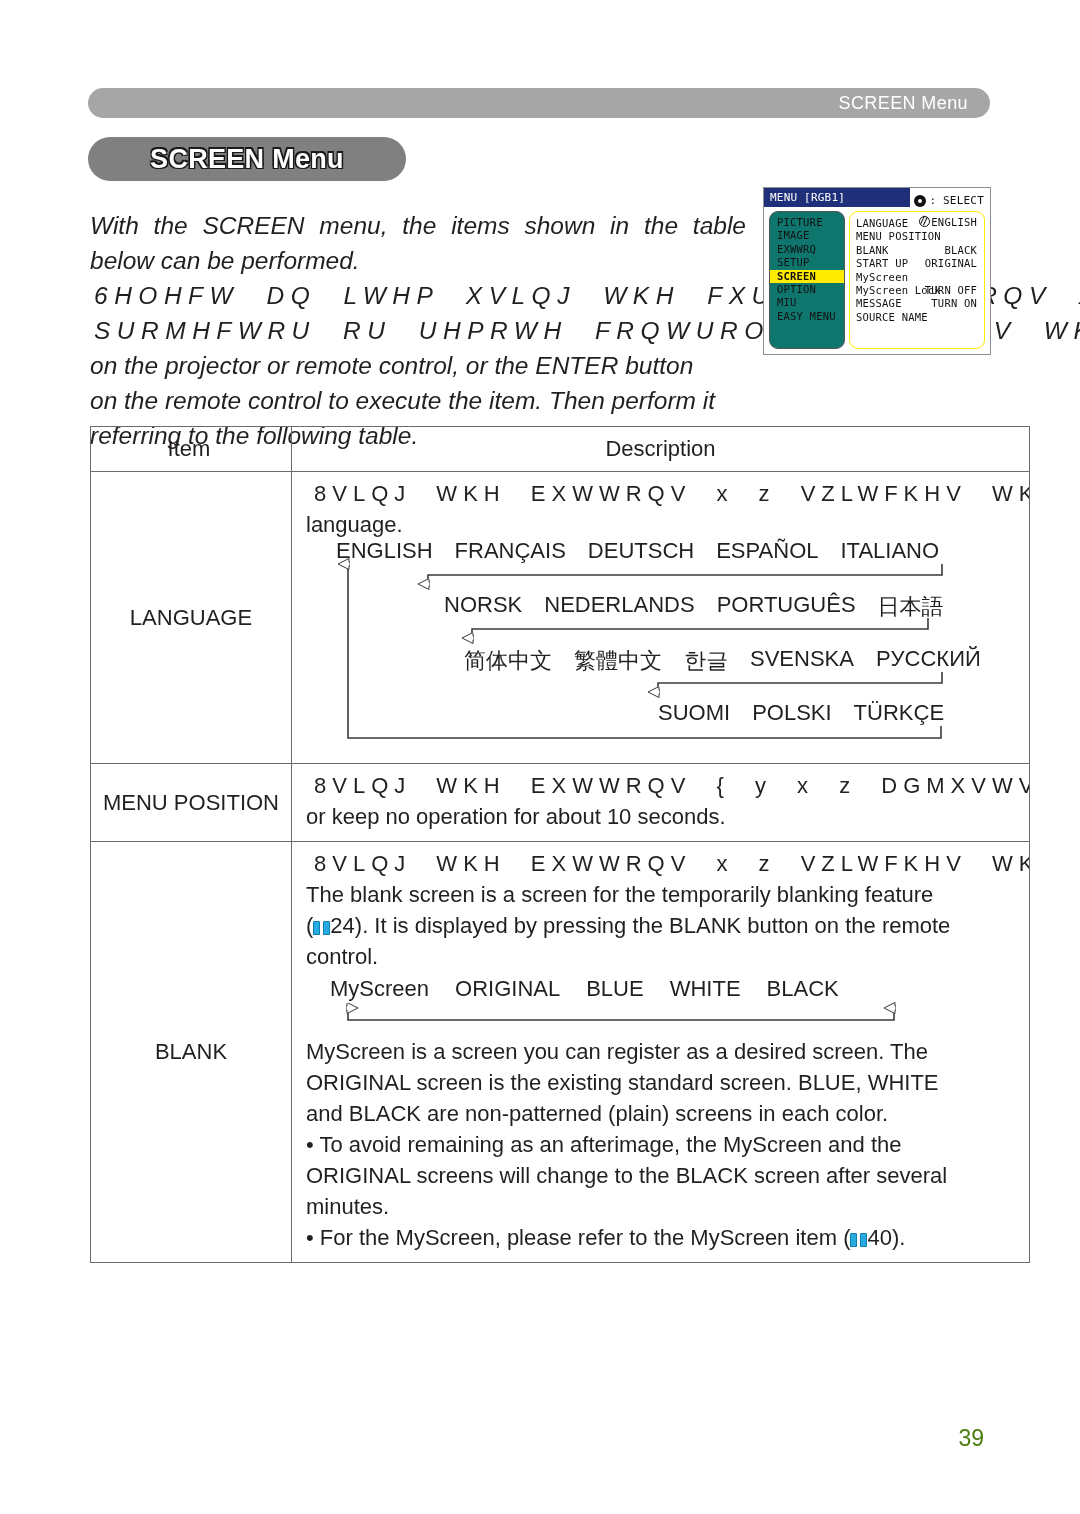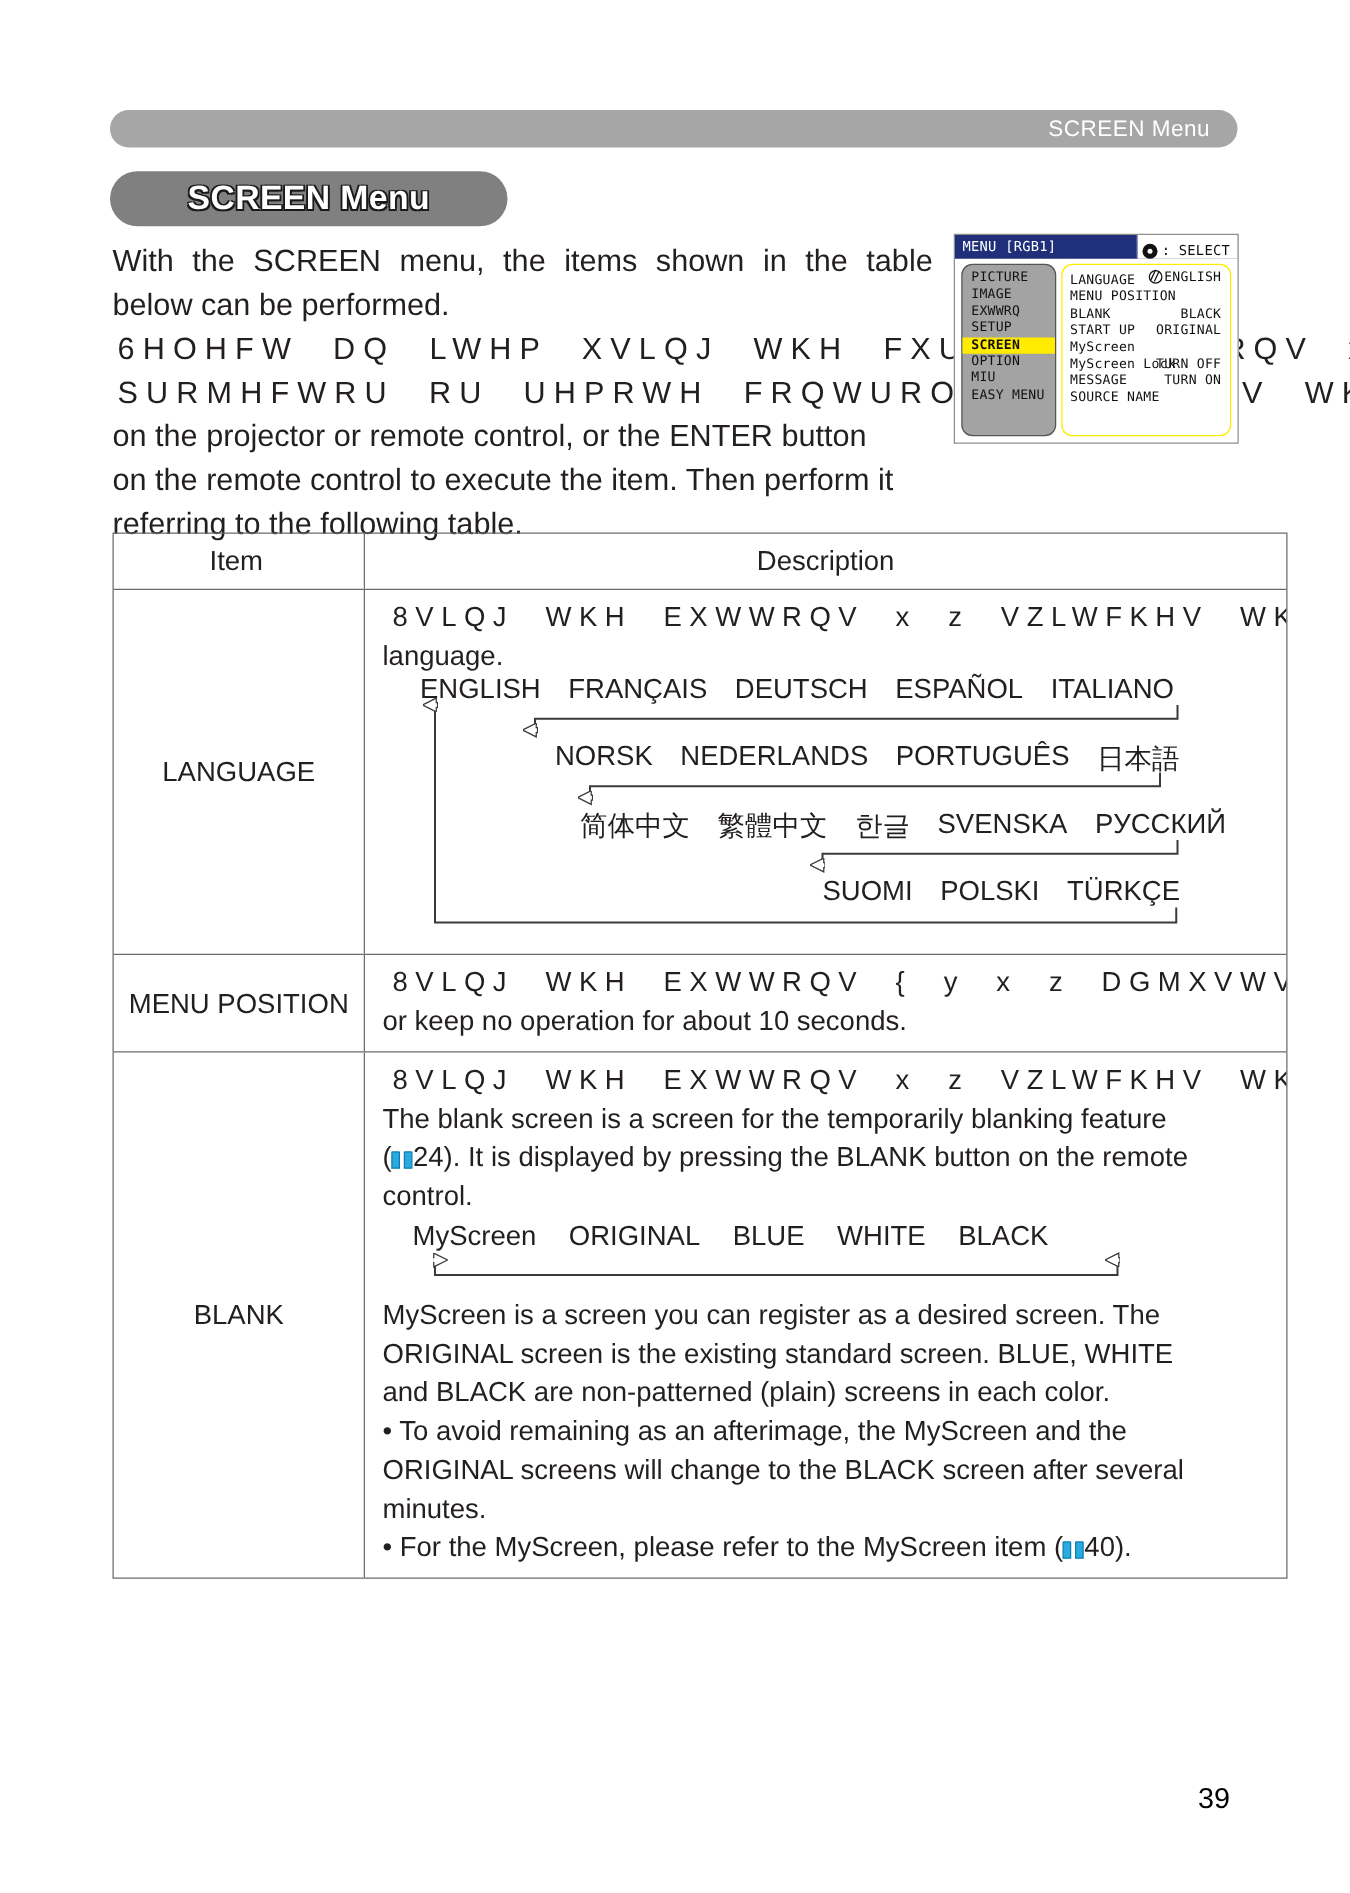--- a/index.html
+++ b/index.html
@@ -62,22 +62,23 @@
       -1.4px -1.4px 0 #1a1a1a,
        1.4px -1.4px 0 #1a1a1a,
       -1.4px  1.4px 0 #1a1a1a,
        1.4px  1.4px 0 #1a1a1a;
   }
 
   
   .intro {
     position: absolute;
     left: 90px;
-    top: 192px;
+    top: 208px;
     width: 980px;
+    font-style: italic;
   }
   .intro-line {
     font-size: 24.5px;
     line-height: 35px;
     white-space: nowrap;
     color: #231f20;
   }
   .intro-line.justify-wide {
     letter-spacing: 0px;
     word-spacing: 8px;
@@ -160,21 +161,21 @@
     bottom: 0;
     display: flex;
   }
   .osd-left {
     width: 76px;
     margin: 4px 0 5px 5px;
     border: 1.5px solid #555555;
     border-radius: 9px;
     box-sizing: border-box;
     padding: 4px 0 0 0;
-    background: #a3a3a3;
+    background: #0f766e;
   }
   .osd-left-item {
     font-size: 10.5px;
     line-height: 13.4px;
     padding-left: 7px;
     color: #111111;
     white-space: nowrap;
     letter-spacing: 0.2px;
   }
   .osd-left-item.selected {
@@ -351,21 +352,21 @@
   .blank-item { margin-right: 26px; }
 
   
   .page-number {
     position: absolute;
     left: 0;
     right: 96px;
     top: 1425px;
     text-align: right;
     font-size: 23px;
-    color: #000000;
+    color: #4d7c0f;
   }
 </style>
 </head>
 <body>
 
 <div class="running-header">
   <span class="running-header-label">SCREEN Menu</span>
 </div>
 
 <div class="title-pill">

